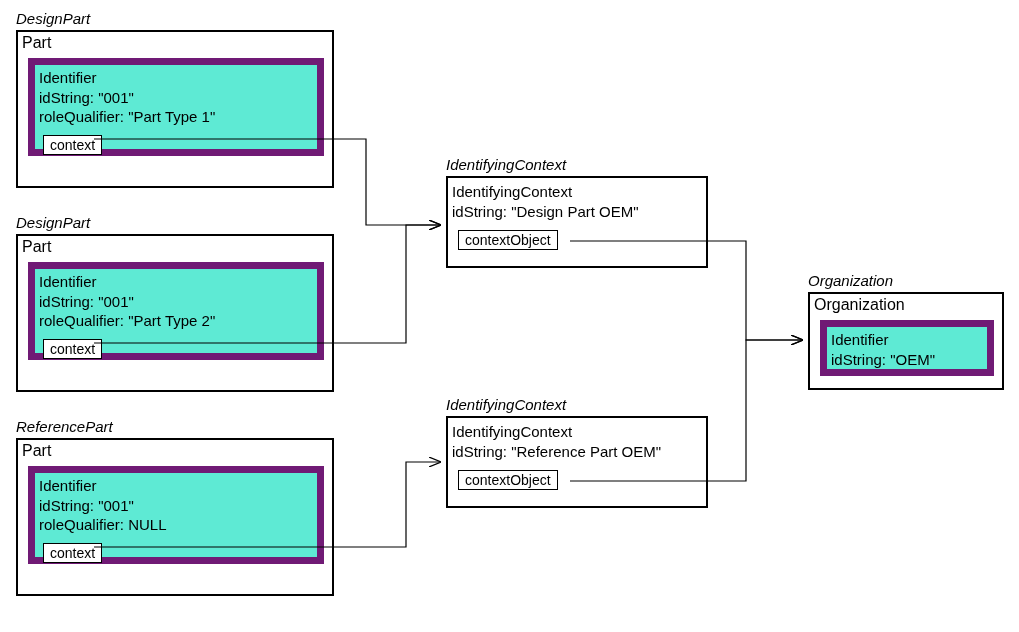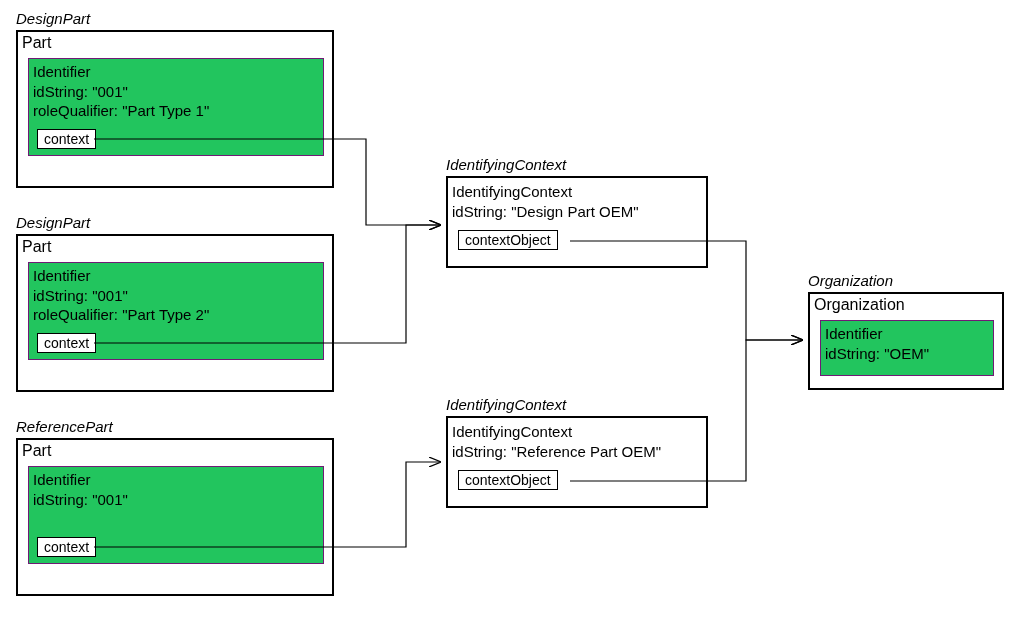--- a/index.html
+++ b/index.html
@@ -17,22 +17,22 @@
       border: 2px solid #000;
       background: #fff;
     }
     .box-label {
       position: absolute;
       font-size: 15px;
       font-style: italic;
     }
     .inner-box {
       position: absolute;
-      border: 1px solid #701a75;
-      background: #22c55e;
+      border: 7px solid #701a75;
+      background: #5eead4;
     }
     .inner-title {
       font-size: 16px;
       padding: 2px 4px 0 4px;
     }
     .inner-text {
       font-size: 15px;
       padding: 0 4px;
       line-height: 1.3;
     }
@@ -76,20 +76,21 @@
     <div class="tag" style="left:8px; top:70px;">context</div>
   </div>
 </div>
 
 <div class="box-label" style="left:16px; top:418px;">ReferencePart</div>
 <div class="outer-box" style="left:16px; top:438px; width:318px; height:158px;">
   <div class="inner-title">Part</div>
   <div class="inner-box" style="left:10px; top:26px; width:296px; height:98px;">
     <div class="inner-text" style="padding-top:3px;">Identifier</div>
     <div class="inner-text">idString: "001"</div>
+    <div class="inner-text">roleQualifier: NULL</div>
     <div class="tag" style="left:8px; top:70px;">context</div>
   </div>
 </div>
 
 <div class="box-label" style="left:446px; top:156px;">IdentifyingContext</div>
 <div class="outer-box" style="left:446px; top:176px; width:262px; height:92px;">
   <div class="inner-text" style="padding-top:4px;">IdentifyingContext</div>
   <div class="inner-text">idString: "Design Part OEM"</div>
   <div class="tag" style="left:10px; top:52px;">contextObject</div>
 </div>

